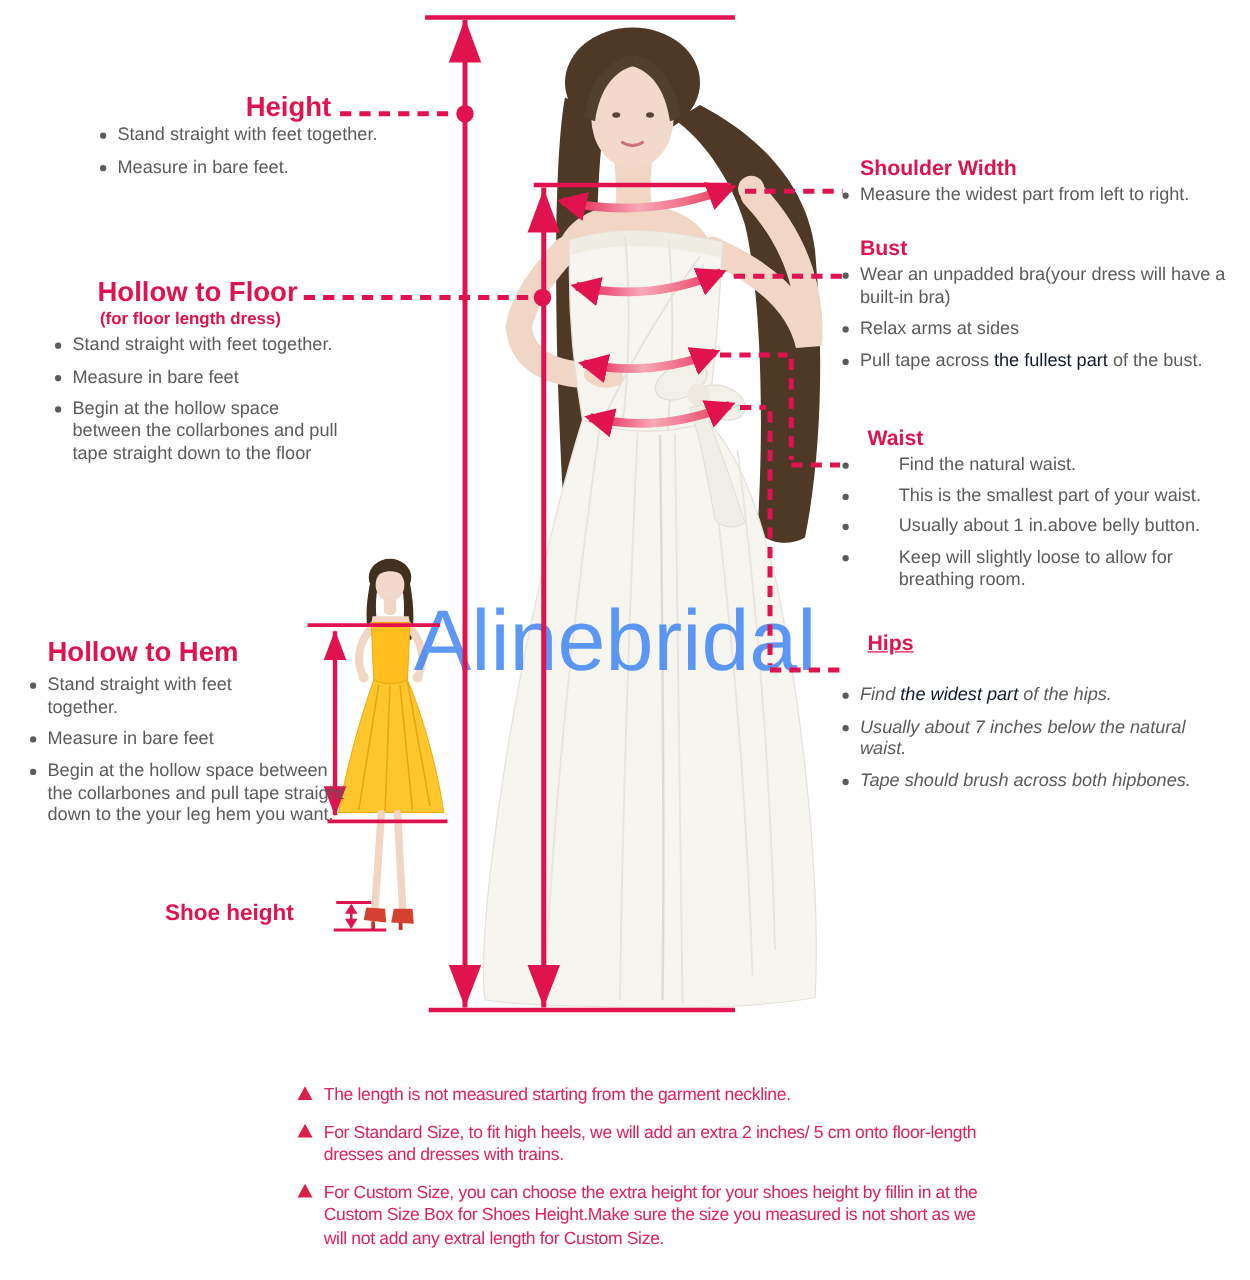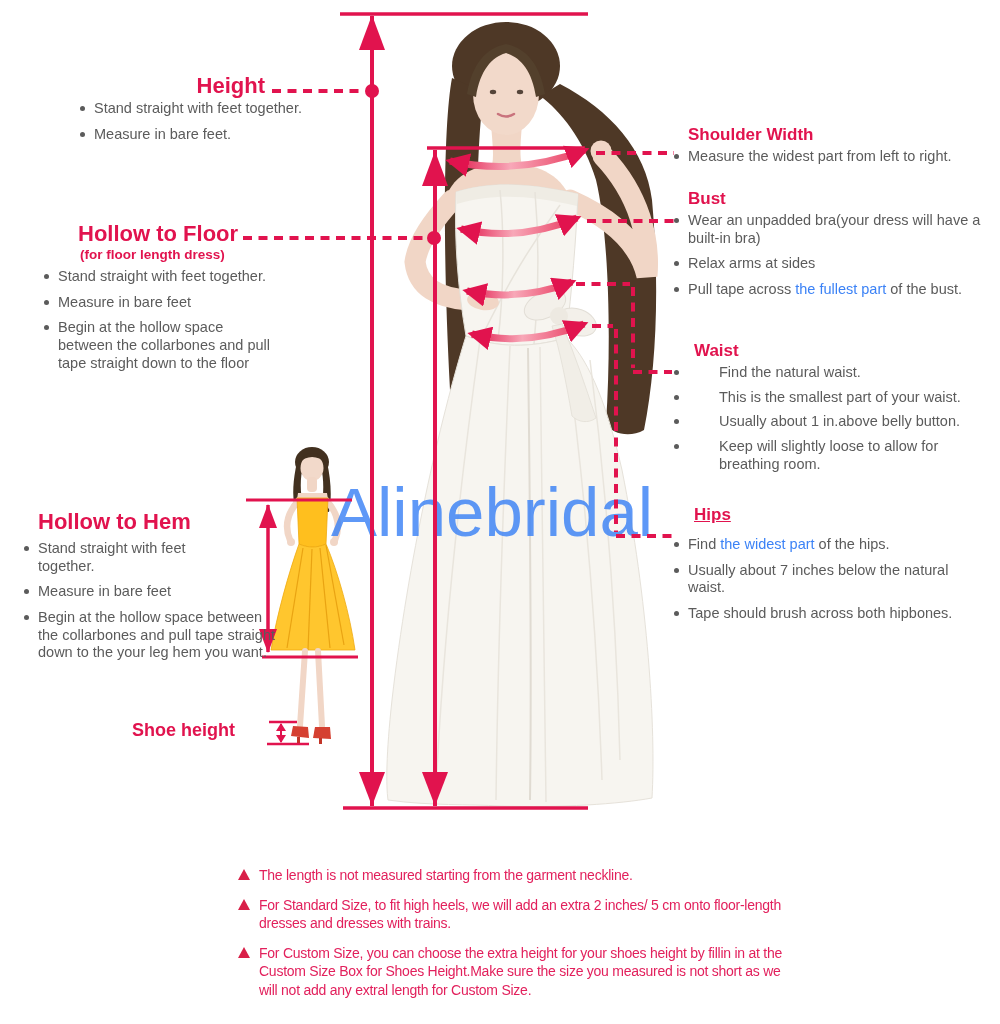--- a/index.html
+++ b/index.html
@@ -12,21 +12,21 @@
   #lines-layer{z-index:3;}
   .txt{position:absolute;z-index:4;}
   .title-lg{font-size:22px;font-weight:bold;color:#e1134e;line-height:1.05;}
   .title-sm{font-size:17px;font-weight:bold;color:#e1134e;line-height:1.05;}
   .subtitle{font-size:13.5px;font-weight:bold;color:#e1134e;line-height:1.1;text-align:right;}
   ul.bullets{list-style:none;margin:0;padding:0;font-size:14.5px;color:#5b5b5b;}
   ul.bullets li{display:flex;gap:9px;margin-bottom:8px;line-height:1.22;}
   ul.tight li{margin-bottom:7px;gap:40px;}
   .dot{flex:none;width:5px;height:5px;border-radius:50%;background:#5b5b5b;margin-top:6px;}
   .bt{display:block;}
-  .hl{color:#3b82f6;}
+  .hl{color:#0f172a;}
   .right-col .bt{max-width:318px;}
   #hem-list li:nth-child(1) .bt{max-width:192px;}
   #hem-list li:nth-child(3) .bt{max-width:254px;}
   #bust-list li:nth-child(2) .bt{max-width:270px;}
   #waist-list li:nth-child(4) .bt{max-width:258px;}
   #hips-list li:nth-child(2) .bt{max-width:292px;}
   #notes{width:556px;font-size:14px;letter-spacing:-0.25px;color:#e2205c;}
   .note{display:flex;gap:9px;margin-bottom:11px;line-height:1.33;}
   .tri{flex:none;width:0;height:0;border-left:6.5px solid transparent;border-right:6.5px solid transparent;
        border-bottom:11px solid #d92048;margin-top:3px;}
@@ -259,21 +259,21 @@
         <span class="dot"></span>
         <span class="bt">Usually about 1 in.above belly button.</span>
       </li>
     <li>
         <span class="dot"></span>
         <span class="bt">Keep will slightly loose to allow for breathing room.</span>
       </li>
   </ul>
 
   <div class="txt title-sm" style="left:694px;top:506px;text-decoration:underline;">Hips</div>
-  <ul class="bullets txt right-col" style="left:674px;top:536px;width:318px;" id="hips-list">
+  <ul class="bullets txt right-col" style="left:674px;top:548px;width:318px;font-style:italic;" id="hips-list">
     <li>
         <span class="dot"></span>
         <span class="bt"><span>Find </span><span class="hl">the widest part</span><span> of the hips.</span></span>
       </li>
     <li>
         <span class="dot"></span>
         <span class="bt"><span>Usually about 7 inches below the natural waist.</span><span class="hl"></span><span></span></span>
       </li>
     <li>
         <span class="dot"></span>

